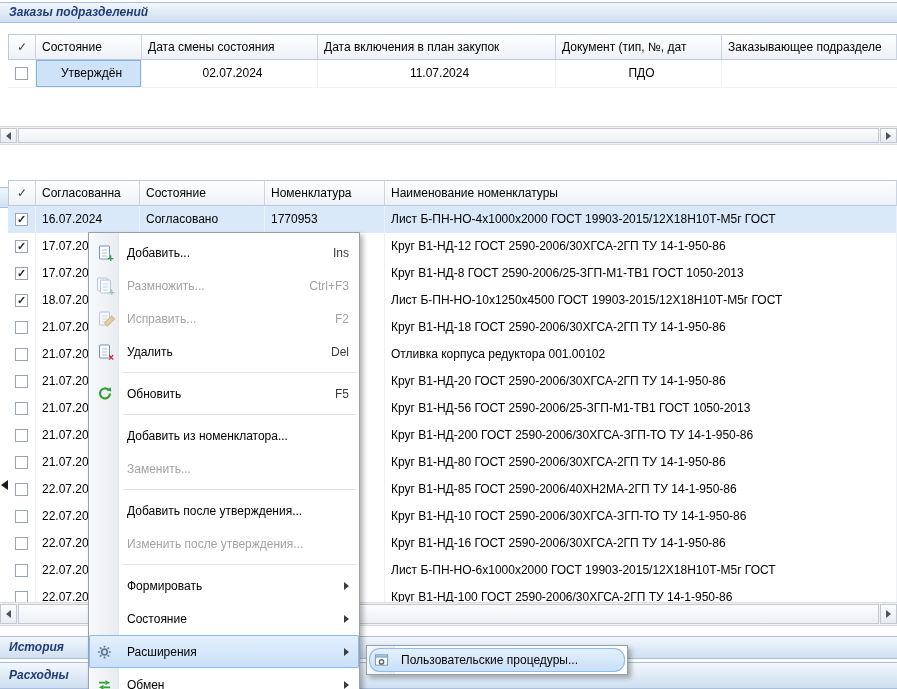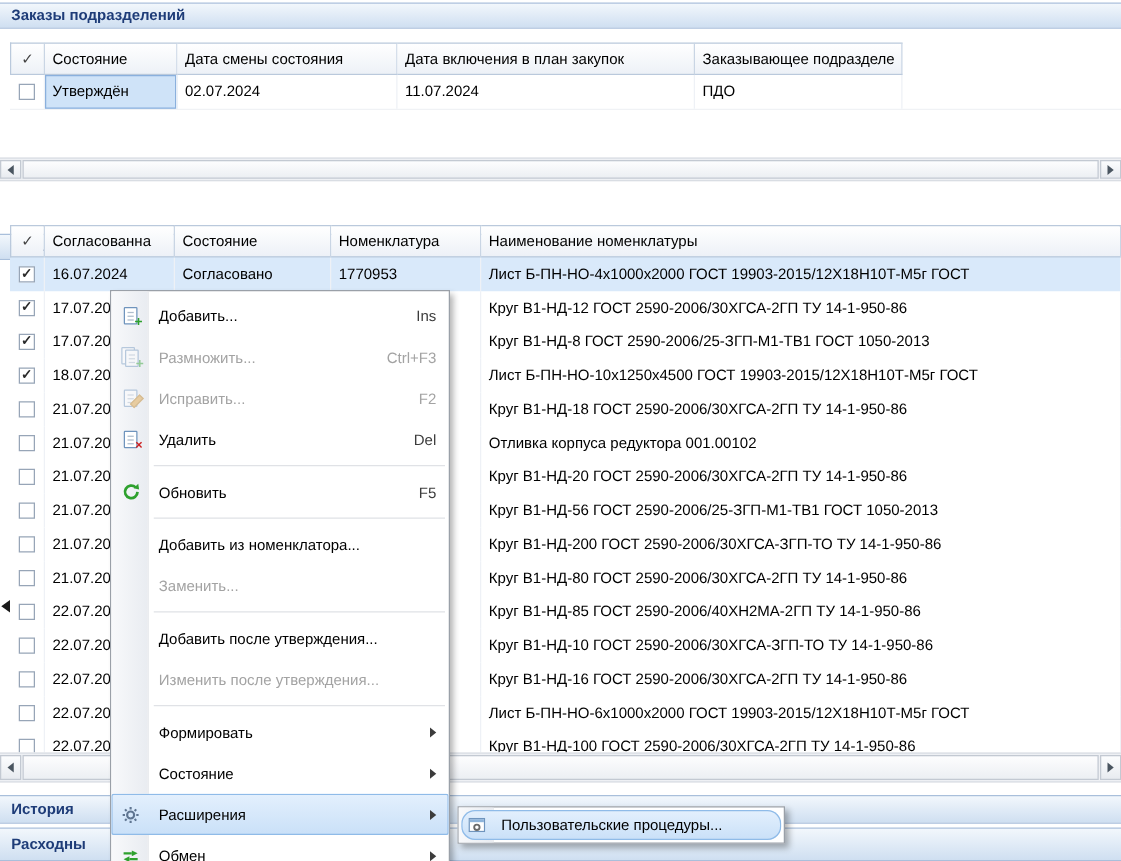--- a/index.html
+++ b/index.html
@@ -3,40 +3,40 @@
 <meta charset="utf-8">
 <style>
   html,body{margin:0;padding:0;background:#fff;}
   .app{position:relative;width:897px;height:689px;overflow:hidden;background:#fff;
        font-family:"Liberation Sans",sans-serif;font-size:12px;color:#000;}
 
   
   .panel-caption{position:absolute;left:0;width:897px;height:21px;box-sizing:border-box;
     background:linear-gradient(var(--caption-bg-top),var(--caption-bg-bottom));
     border-top:1px solid var(--caption-border);border-bottom:1px solid var(--caption-border);
-    color:var(--caption-text);font-weight:bold;line-height:19px;padding-left:9px;white-space:nowrap;overflow:hidden;}
+    color:var(--caption-text);font-weight:bold;line-height:19px;padding-left:9px;white-space:nowrap;overflow:hidden;font-style:italic;}
   .panel-caption .tail{position:absolute;top:0;line-height:26px;}
 
   
   .grid{display:grid;}
   .orders-cols{grid-template-columns:28px 106px 176px 238px 166px minmax(0,1fr);}
   .spec-cols{grid-template-columns:28px 104px 125px 120px minmax(0,1fr);}
   .ghead{position:absolute;left:8px;width:889px;height:26px;}
   .hcell{box-sizing:border-box;background:linear-gradient(#ffffff,#edf1f7);
     border-right:1px solid #c9d5e4;border-top:1px solid var(--grid-header-border);
     border-bottom:1px solid var(--grid-header-border);
     line-height:24px;padding-left:6px;white-space:nowrap;overflow:hidden;}
   .hcell:first-child{border-left:1px solid var(--grid-header-border);}
   .ccell{text-align:center;padding-left:0;color:#444;}
   .tbody{position:absolute;left:8px;width:889px;overflow:hidden;}
   .trow{height:28px;border-bottom:1px solid #f0f2f5;box-sizing:border-box;}
   .spec-row{height:27px;}
   .cell{box-sizing:border-box;line-height:27px;padding-left:6px;white-space:nowrap;overflow:hidden;
         border-right:1px solid #eef1f6;}
-  .trow .cell{line-height:26px;}
+  .trow .cell{line-height:26px;text-align:center;}
   .sel-cell{background:var(--selection-cell);box-shadow:inset 0 0 0 1px var(--selection-cell-border);}
   .spec-row.selected{background:var(--selection-row);}
   .cbcell{display:flex;align-items:center;justify-content:center;border-right:1px solid #eef1f6;}
   .checkbox{width:13px;height:13px;box-sizing:border-box;background:#fff;border:1px solid #97a5b7;
     font-size:11px;line-height:11px;font-weight:bold;color:#2b2b2b;text-align:center;}
 
   
   .hscroll{position:absolute;left:0;width:897px;box-sizing:border-box;background:#eef0f4;
     border-top:1px solid #d9dde3;border-bottom:1px solid #d9dde3;}
   .hs-btn{position:absolute;top:1px;bottom:1px;width:17px;box-sizing:border-box;
@@ -98,20 +98,21 @@
 <div class="app">
 
   <div class="panel-caption" style="top:2px;">
     <span>Заказы подразделений</span>
   </div>
   <div class="ghead grid orders-cols" style="top:34px;" id="orders-head">
       <div class="hcell ccell">✓</div>
       <div class="hcell">Состояние</div>
       <div class="hcell">Дата смены состояния</div>
       <div class="hcell">Дата включения в план закупок</div>
+      <div class="hcell">Документ (тип, №, дат</div>
       <div class="hcell">Заказывающее подразделе</div>
     </div>
   <div class="tbody" style="top:60px;height:56px;" id="orders-body">
       <div class="grid orders-cols trow">
         <div class="cbcell">
           <div class="checkbox"></div>
         </div>
         <div class="cell sel-cell">Утверждён</div>
         <div class="cell">02.07.2024</div>
         <div class="cell">11.07.2024</div>

